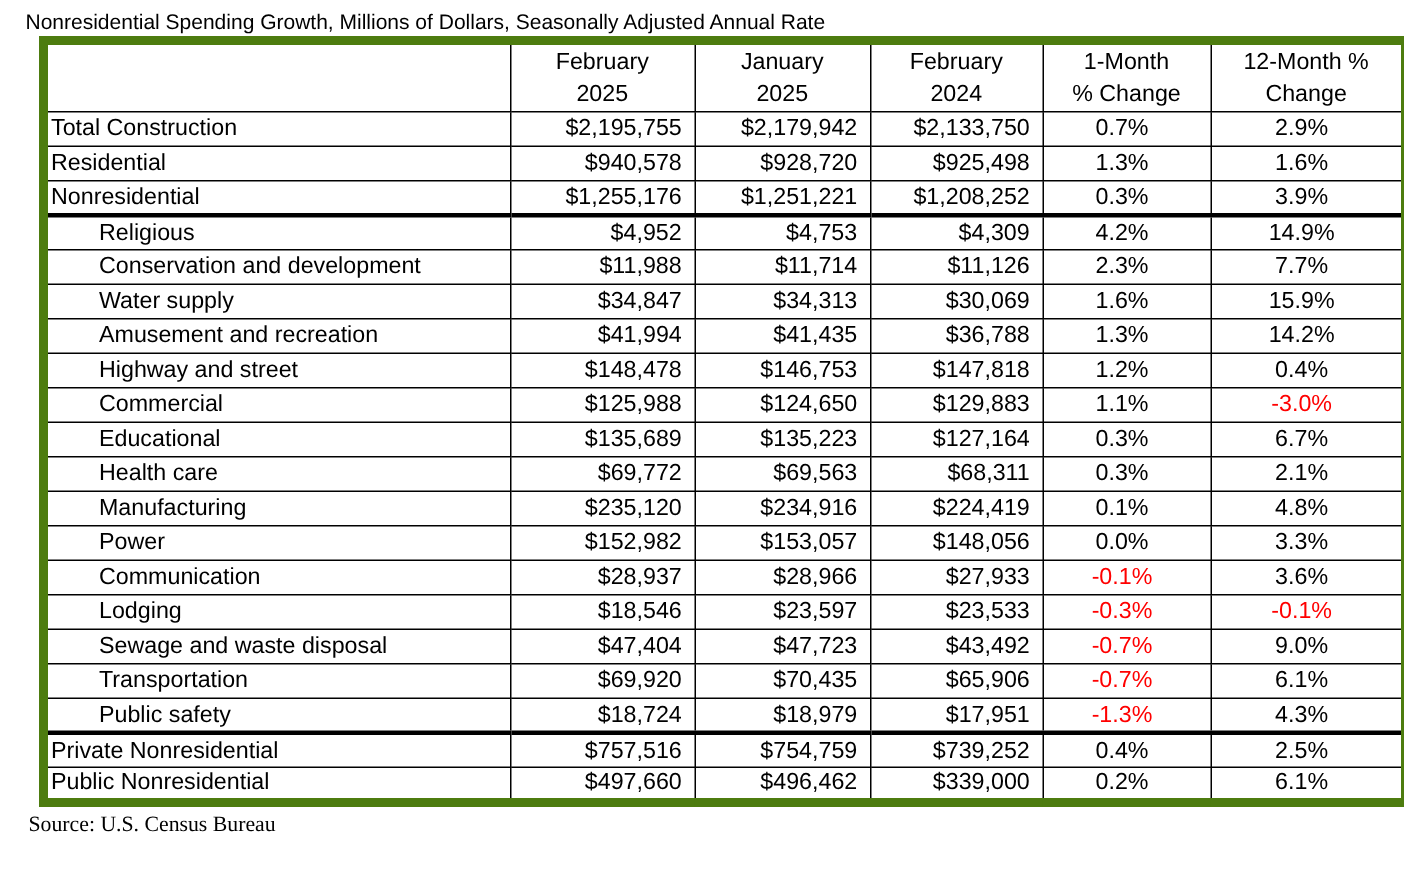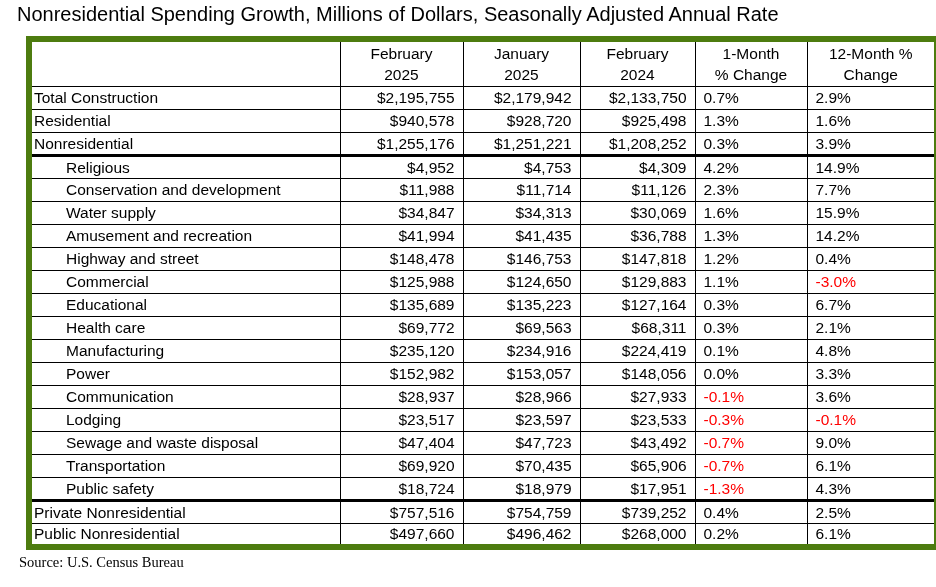--- a/index.html
+++ b/index.html
@@ -4,23 +4,23 @@
 <style>
   * { box-sizing: border-box; margin: 0; padding: 0; }
   html, body {
     width: 936px; height: 587px;
     background: #ffffff;
     font-family: "Liberation Sans", sans-serif;
     color: #000000;
     overflow: hidden;
   }
   .page-title {
-    font-size: 20px;
+    font-size: 14px;
     line-height: 20px;
-    margin: 4px 0 12px 17px;
+    margin: 4px 0 0 17px;
     white-space: nowrap;
   }
   table.spending-table {
     border-collapse: collapse;
     table-layout: fixed;
     width: 908px;
     margin-left: 26px;
     border: 6px solid #4d7c0f;
     font-size: 15.5px;
   }
@@ -44,21 +44,21 @@
     padding-left: 2px;
   }
   .spending-table tr.indent td.label-cell {
     padding-left: 34px;
   }
   .spending-table td.usd {
     text-align: right;
     padding-right: 8px;
   }
   .spending-table td.pct {
-    text-align: left;
+    text-align: center;
     padding-right: 14px;
   }
   .spending-table tr.thick-bottom td {
     border-bottom: 3px solid #000000;
   }
   .neg { color: #ff0000; }
   .source-line {
     font-size: 14.5px;
     line-height: 18px;
     margin: 3px 0 0 19px;
@@ -213,21 +213,21 @@
       <tr class="indent">
         <td class="label-cell">Communication</td>
         <td class="usd">$28,937</td>
         <td class="usd">$28,966</td>
         <td class="usd">$27,933</td>
         <td class="pct neg">-0.1%</td>
         <td class="pct">3.6%</td>
       </tr>
       <tr class="indent">
         <td class="label-cell">Lodging</td>
-        <td class="usd">$23,517</td>
+        <td class="usd">$18,546</td>
         <td class="usd">$23,597</td>
         <td class="usd">$23,533</td>
         <td class="pct neg">-0.3%</td>
         <td class="pct neg">-0.1%</td>
       </tr>
       <tr class="indent">
         <td class="label-cell">Sewage and waste disposal</td>
         <td class="usd">$47,404</td>
         <td class="usd">$47,723</td>
         <td class="usd">$43,492</td>
@@ -255,20 +255,20 @@
         <td class="usd">$757,516</td>
         <td class="usd">$754,759</td>
         <td class="usd">$739,252</td>
         <td class="pct">0.4%</td>
         <td class="pct">2.5%</td>
       </tr>
       <tr>
         <td class="label-cell">Public Nonresidential</td>
         <td class="usd">$497,660</td>
         <td class="usd">$496,462</td>
-        <td class="usd">$268,000</td>
+        <td class="usd">$339,000</td>
         <td class="pct">0.2%</td>
         <td class="pct">6.1%</td>
       </tr>
     </tbody>
 </table>
 
 <div class="source-line">Source: U.S. Census Bureau</div>
 
 </body></html>

